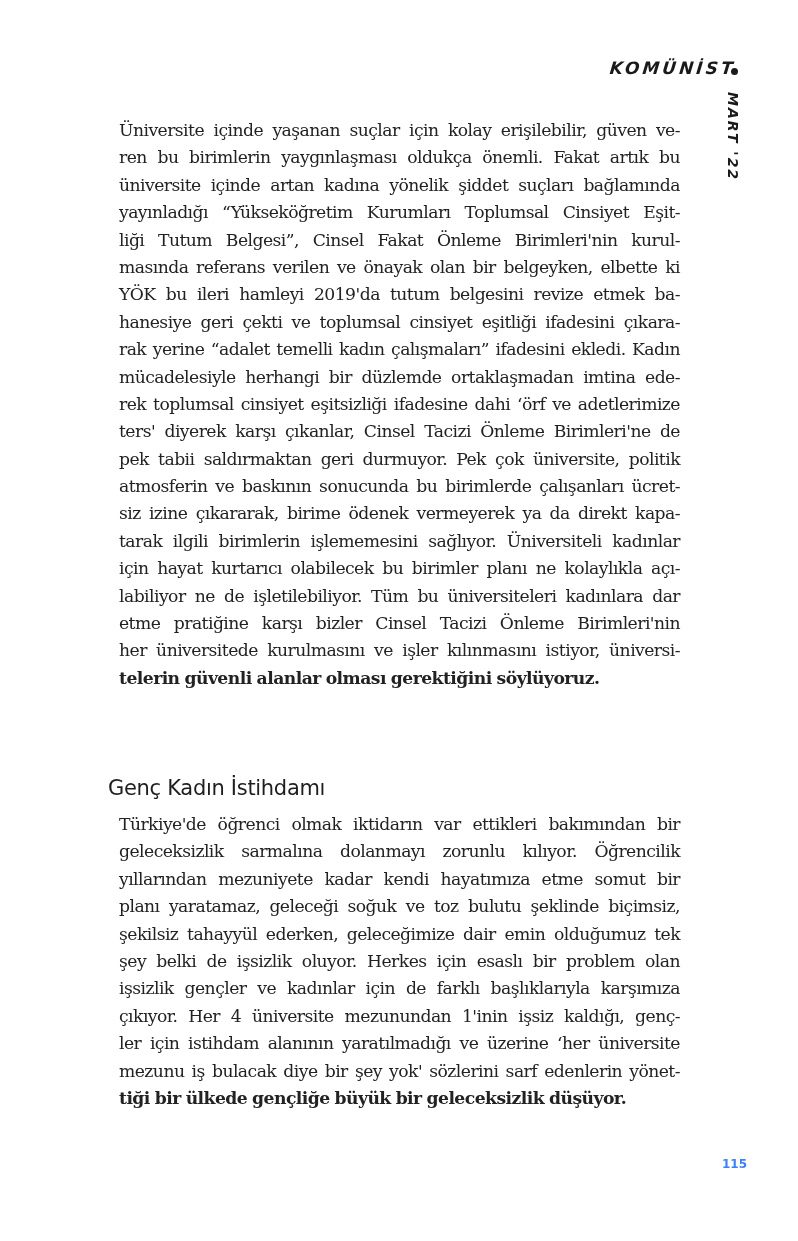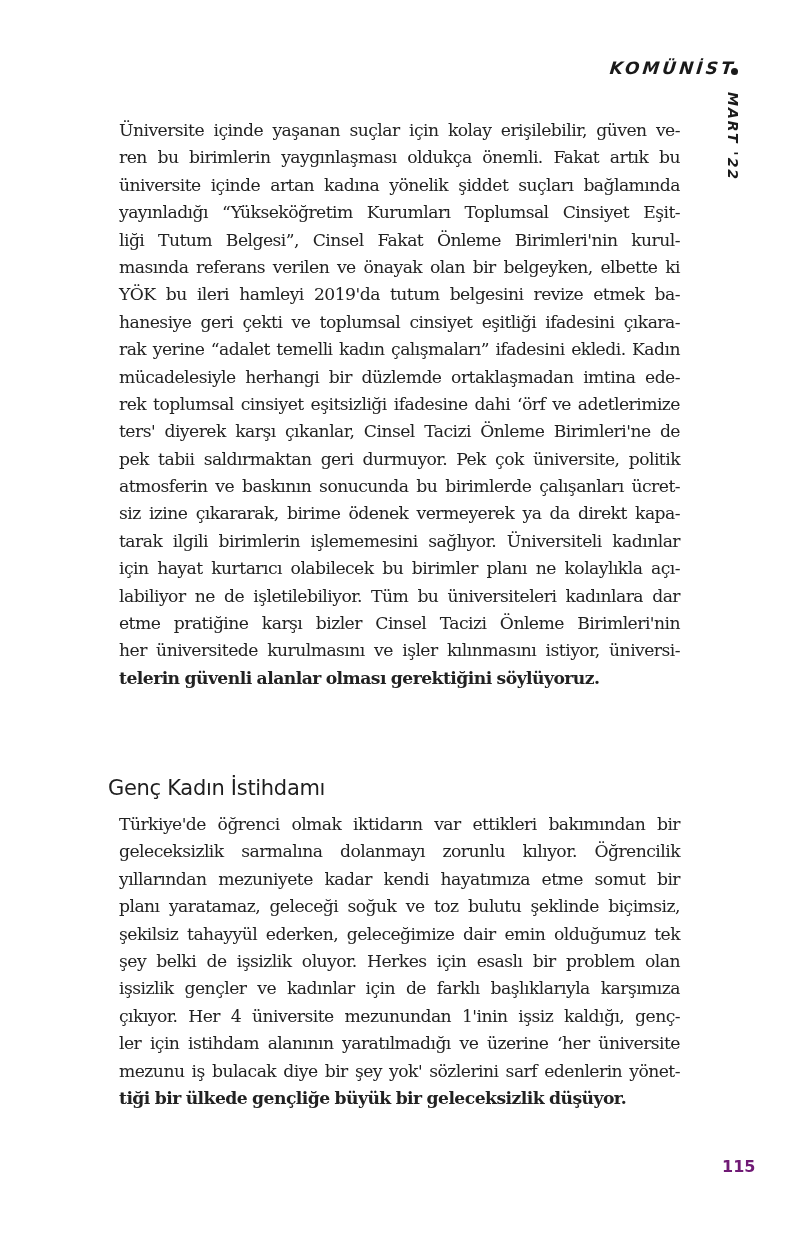--- a/index.html
+++ b/index.html
@@ -92,22 +92,22 @@
       top: 799px;
       width: 585px;
       font-family: "DejaVu Serif", serif;
     }
     .page-number {
       position: absolute;
       top: 1157px;
       left: 722px;
       font-family: "DejaVu Sans", sans-serif;
       font-weight: bold;
-      font-size: 16px;
-      color: #701a75;
+      font-size: 12px;
+      color: #3b82f6;
     }
   </style>
 </head>
 <body>
 
 <div>
   <div class="header-brand">KOMÜNİST</div>
   <div class="header-bullet"></div>
   <div class="header-date">MART '22</div>
 </div>

